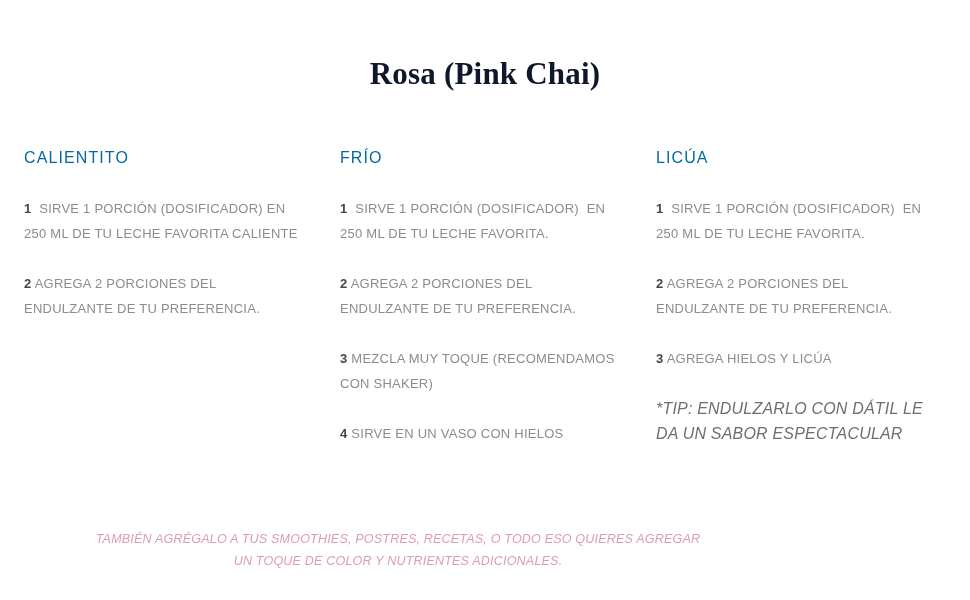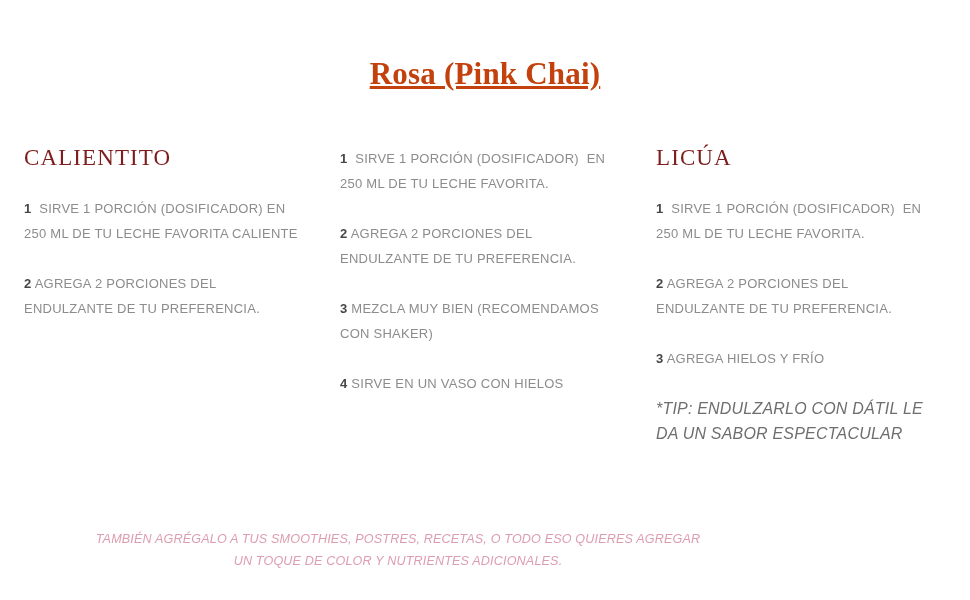--- a/index.html
+++ b/index.html
@@ -28,49 +28,48 @@
     top: 56px;
     left: 0;
     width: 970px;
     text-align: center;
   }
   .title {
     font-family: "Liberation Serif", "DejaVu Serif", serif;
     font-weight: bold;
     font-size: 31px;
     line-height: 36px;
-    color: #c2410c;
+    color: #0f172a;
     letter-spacing: 0.2px;
     margin: 0;
-    text-decoration: underline;
   }
 
   
   .columns {
     position: absolute;
     top: 146px;
     left: 24px;
     width: 924px;
     display: flex;
     flex-direction: row;
     align-items: flex-start;
   }
   .column {
     width: 278px;
     margin-right: 38px;
   }
   .column:last-child {
     margin-right: 0;
   }
   .col-heading {
-    font-family: Liberation Serif, serif;
-    font-size: 23px;
+    font-family: Liberation Sans, sans-serif;
+    font-size: 16px;
     line-height: 24px;
     font-weight: normal;
-    color: #7f1d1d;
+    color: #0369a1;
     letter-spacing: 1.1px;
     margin: 0 0 26px 0;
   }
   .step {
     font-size: 13px;
     line-height: 25px;
     color: #8c8c8c;
     letter-spacing: 0.25px;
     margin: 0 0 25px 0;
     white-space: pre-wrap;
@@ -119,31 +118,32 @@
 
   <div class="columns">
 
     <div class="column">
       <h2 class="col-heading">CALIENTITO</h2>
       <p class="step"><span class="step-num">1</span><span>  SIRVE 1 PORCIÓN (DOSIFICADOR) EN 250 ML DE TU LECHE FAVORITA CALIENTE</span></p>
       <p class="step"><span class="step-num">2</span><span> AGREGA 2 PORCIONES DEL ENDULZANTE DE TU PREFERENCIA.</span></p>
     </div>
 
     <div class="column">
+      <h2 class="col-heading">FRÍO</h2>
       <p class="step"><span class="step-num">1</span><span>  SIRVE 1 PORCIÓN (DOSIFICADOR)  EN 250 ML DE TU LECHE FAVORITA.</span></p>
       <p class="step"><span class="step-num">2</span><span> AGREGA 2 PORCIONES DEL ENDULZANTE DE TU PREFERENCIA.</span></p>
-      <p class="step"><span class="step-num">3</span><span> MEZCLA MUY BIEN (RECOMENDAMOS CON SHAKER)</span></p>
+      <p class="step"><span class="step-num">3</span><span> MEZCLA MUY TOQUE (RECOMENDAMOS CON SHAKER)</span></p>
       <p class="step"><span class="step-num">4</span><span> SIRVE EN UN VASO CON HIELOS</span></p>
     </div>
 
     <div class="column">
       <h2 class="col-heading">LICÚA</h2>
       <p class="step"><span class="step-num">1</span><span>  SIRVE 1 PORCIÓN (DOSIFICADOR)  EN 250 ML DE TU LECHE FAVORITA.</span></p>
       <p class="step"><span class="step-num">2</span><span> AGREGA 2 PORCIONES DEL ENDULZANTE DE TU PREFERENCIA.</span></p>
-      <p class="step"><span class="step-num">3</span><span> AGREGA HIELOS Y FRÍO</span></p>
+      <p class="step"><span class="step-num">3</span><span> AGREGA HIELOS Y LICÚA</span></p>
       <p class="tip">*TIP: ENDULZARLO CON DÁTIL LE DA UN SABOR ESPECTACULAR</p>
     </div>
 
   </div>
 
   <div class="footer">
     <p class="footer-line">TAMBIÉN AGRÉGALO A TUS SMOOTHIES, POSTRES, RECETAS, O TODO ESO QUIERES AGREGAR</p>
     <p class="footer-line">UN TOQUE DE COLOR Y NUTRIENTES ADICIONALES.</p>
   </div>
 

